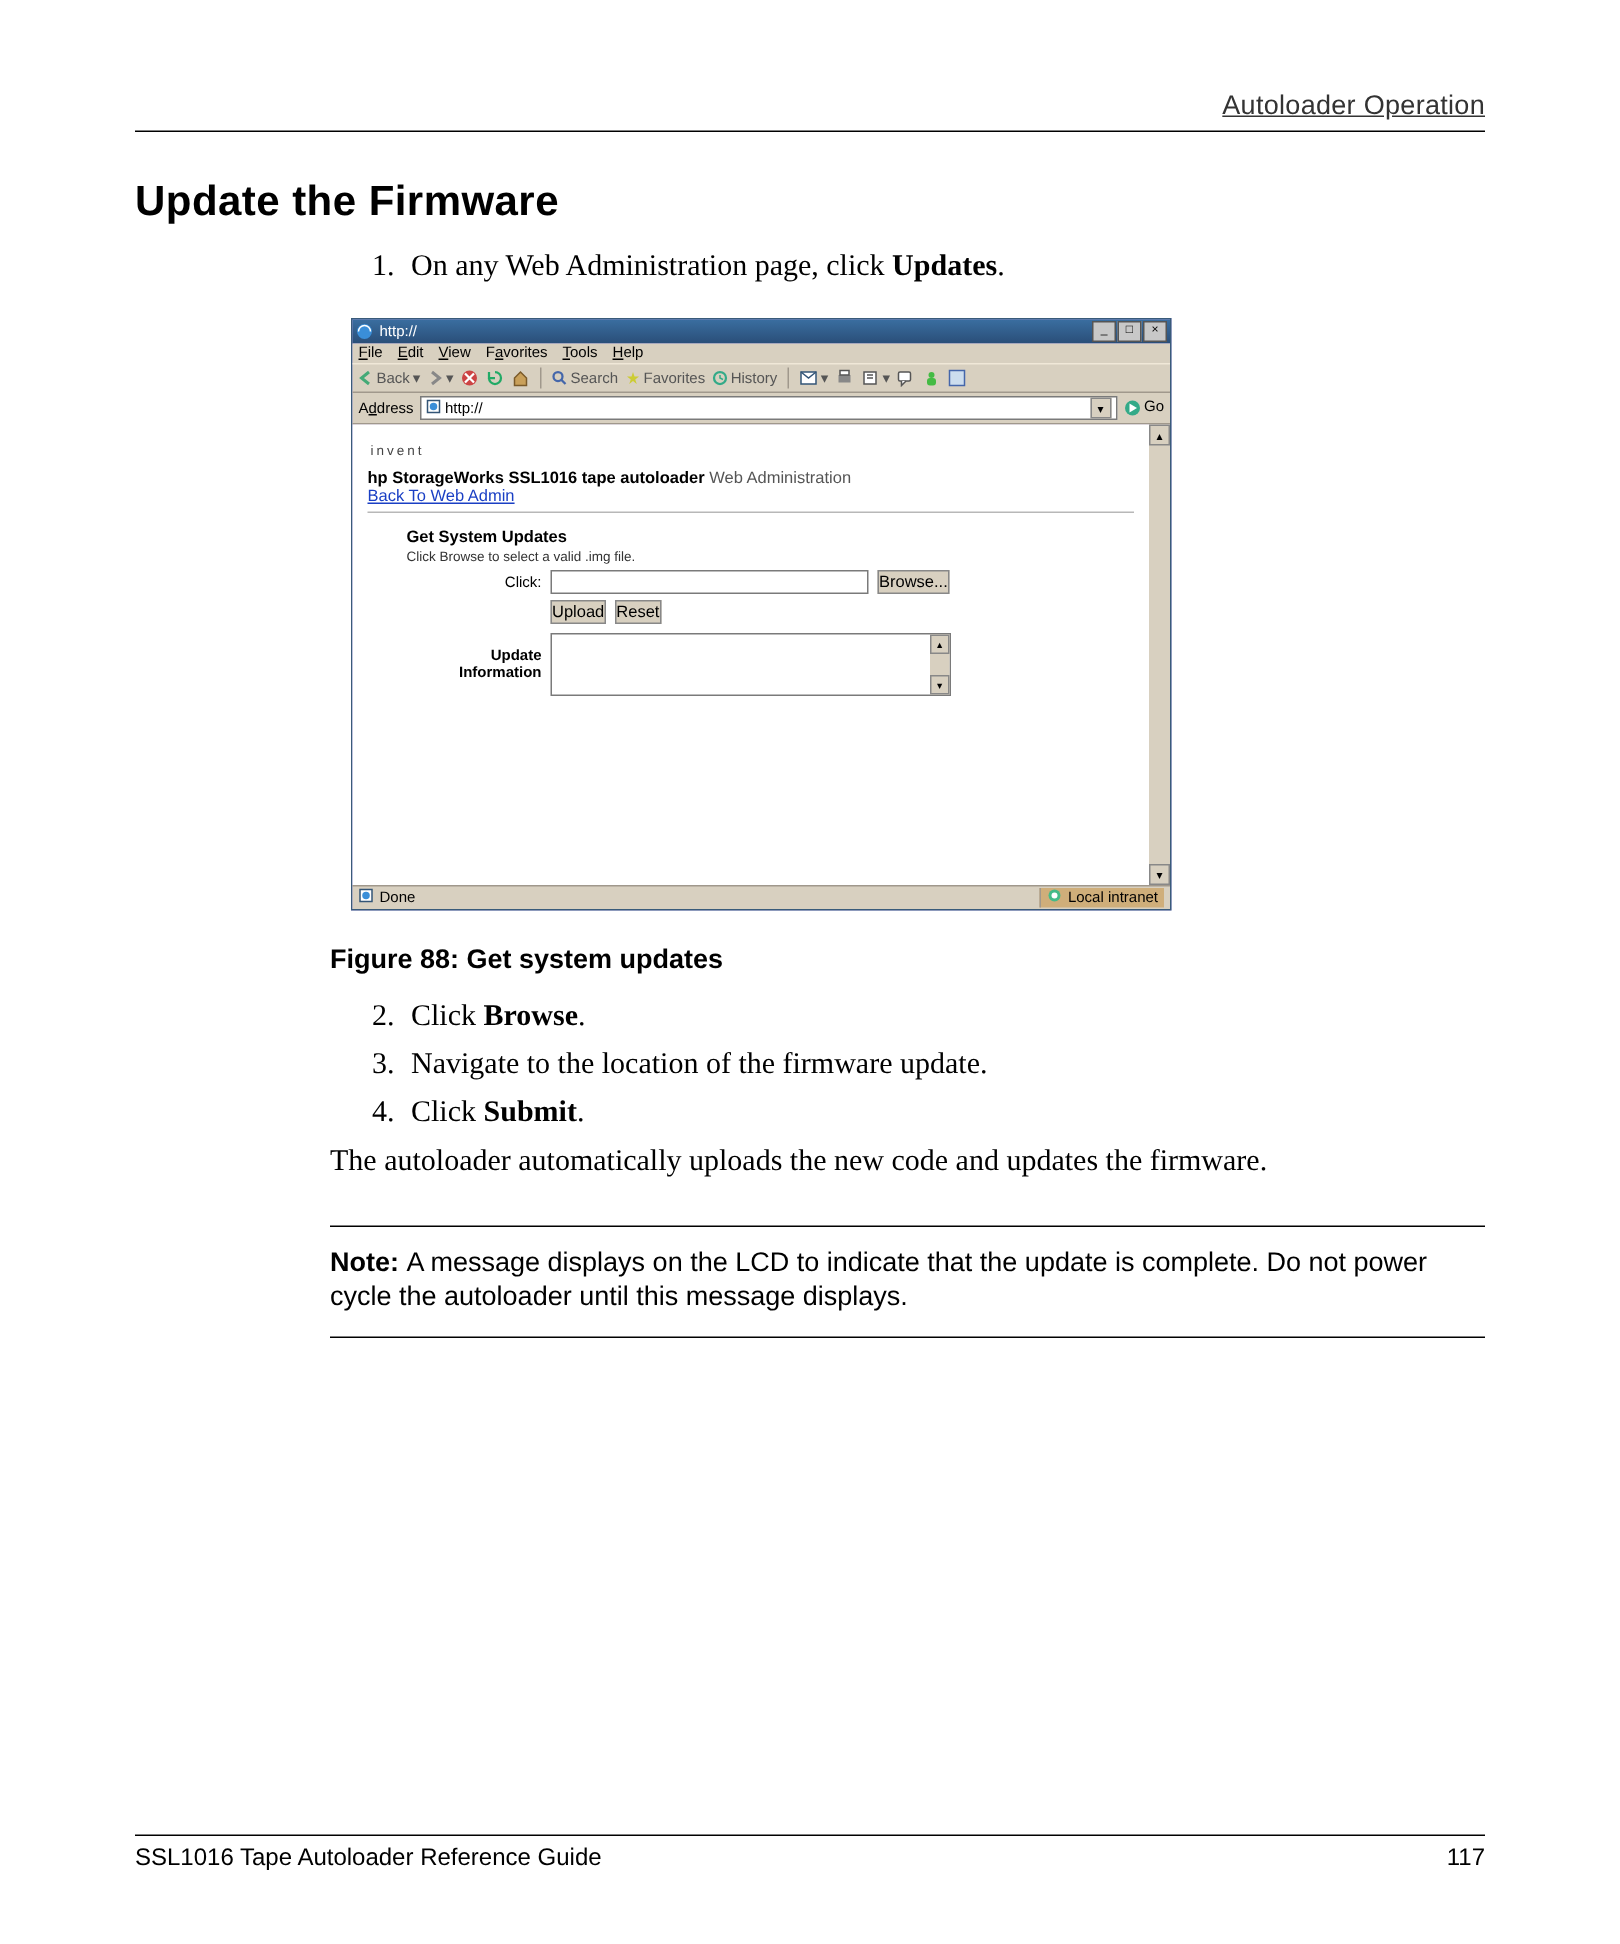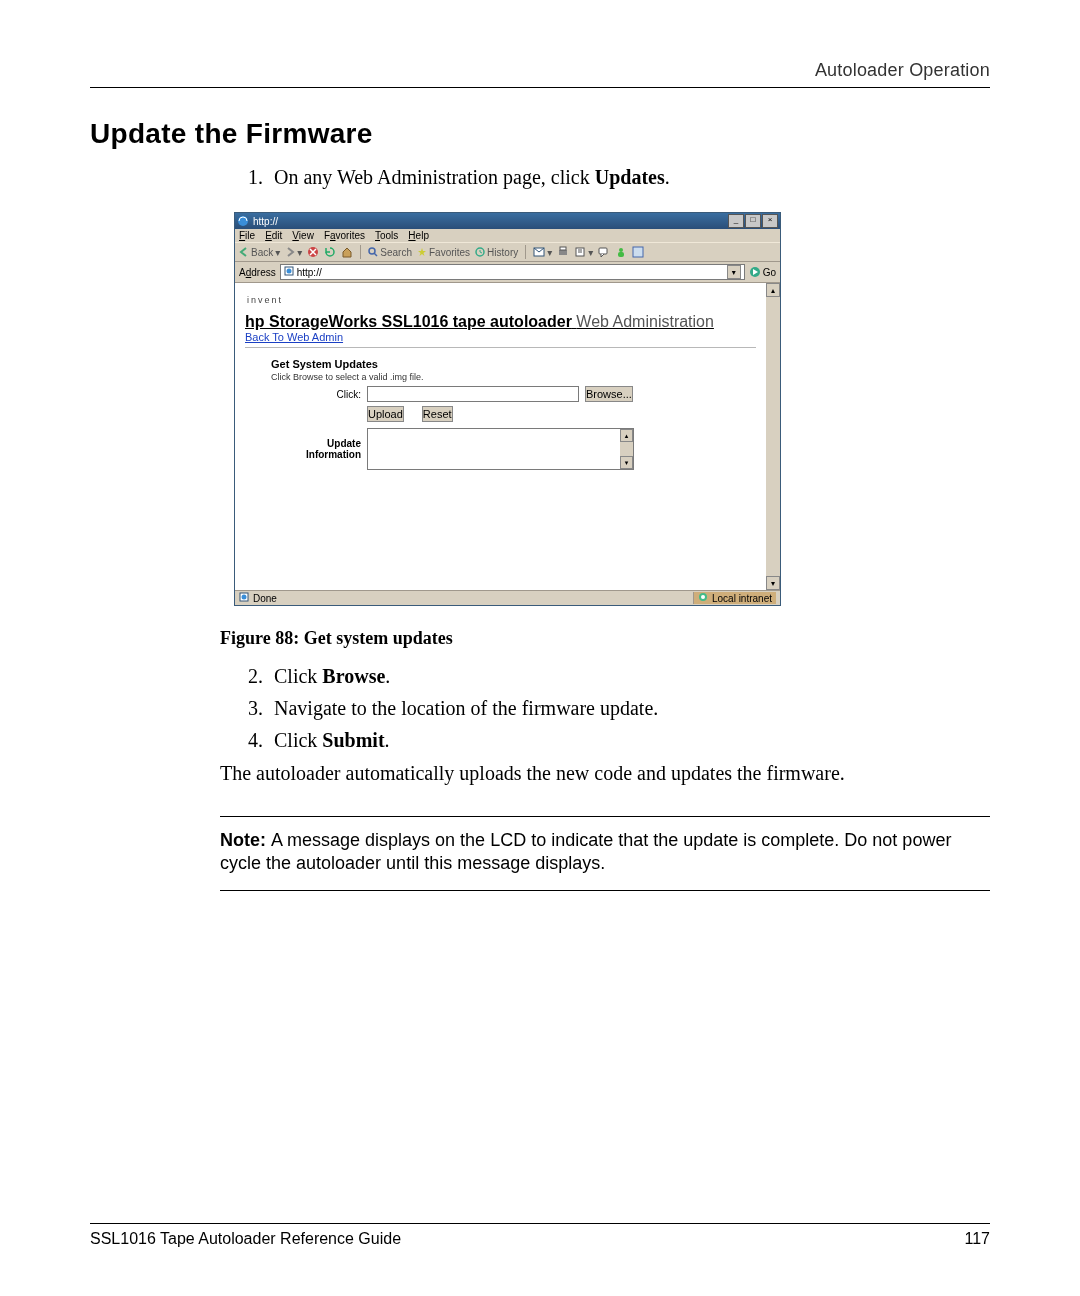--- a/index.html
+++ b/index.html
@@ -17,20 +17,21 @@
     padding: 60px 90px 40px 90px;
     box-sizing: border-box;
     position: relative;
   }
   .header-right {
     text-align: right;
     font-family: Arial, Helvetica, sans-serif;
     font-size: 18px;
     color: #333;
     letter-spacing: 0.2px;
+    text-decoration: underline;
   }
   .hr-top {
     border: none;
     border-top: 1.5px solid #000;
     margin: 6px 0 30px 0;
   }
   .h2 {
     font-family: Arial, Helvetica, sans-serif;
     font-weight: bold;
     font-size: 28px;
@@ -50,21 +51,21 @@
     margin: 4px 0 8px 0;
     padding-left: 48px;
   }
   ol.steps li {
     margin: 6px 0;
     padding-left: 6px;
     line-height: 1.3;
   }
   .bold { font-weight: bold; }
   .figure-caption {
-    font-family: Liberation Serif, serif;
+    font-family: Liberation Sans, sans-serif;
     font-size: 18px;
     font-weight: bold;
     margin: 22px 0 14px 0;
   }
   .note-rule {
     border: none;
     border-top: 1px solid #000;
     margin: 30px 0 8px 0;
   }
   .note-rule2 {
@@ -169,21 +170,21 @@
     color: #000;
   }
   .addr-dd {
     width: 12px; height: 12px;
     background: #d8d0c0;
     border: 1px solid #888;
     display:flex; align-items:center; justify-content:center;
     font-size:8px;
   }
   .go-btn {
-    display: flex; align-items: center; gap: 2px;
+    display: flex; gap: 2px;
     color: #000;
   }
   .content-area {
     background: #fff;
     padding: 10px 10px 2px 10px;
     height: 295px;
     position: relative;
     border-right: 14px solid #d8d0c0;
   }
   .scroll-up, .scroll-down {
@@ -197,25 +198,24 @@
   .hp-logo {
     margin: 6px 0 2px 2px;
   }
   .invent {
     font-size: 9px;
     letter-spacing: 2px;
     color: #444;
     margin: 2px 0 8px 2px;
   }
   .prod-title {
-    font-size: 16px;
+    font-size: 11px;
     font-weight: bold;
     color: #000;
     margin: 2px 0 0 0;
-    text-decoration: underline;
   }
   .prod-title .web { font-weight: normal; color: #555; }
   .admin-link {
     color: #1a3fc4;
     text-decoration: underline;
     font-size: 11px;
   }
   .content-hr {
     border: none;
     border-top: 1px solid #b8b8b8;
@@ -234,21 +234,21 @@
     width: 210px; height: 14px;
     border: 1px solid #7a7a7a; background:#fff;
   }
   .btn {
     background: #d8d0c0;
     border: 1px solid #888;
     font-size: 11px;
     padding: 1px 0;
     color: #000;
   }
-  .btn-row { margin: 4px 0 4px 96px; display:flex; gap:18px; }
+  .btn-row { margin: 4px 0 4px 96px; display:flex; gap:6px; }
   .ta-row { display:flex; align-items:center; gap:6px; margin-top: 6px; }
   .ta {
     width: 265px; height: 40px;
     border: 1px solid #7a7a7a;
     background: #fff;
     position: relative;
   }
   .ta-scroll { position:absolute; right:0; top:0; bottom:0; width:13px; background:#d8d0c0; }
   .ta-su,.ta-sd{ position:absolute; right:0; width:13px; height:13px; background:#d8d0c0; border:1px solid #888; box-sizing:border-box; display:flex; align-items:center; justify-content:center; font-size:7px; }
   .ta-su{top:0;} .ta-sd{bottom:0;}

